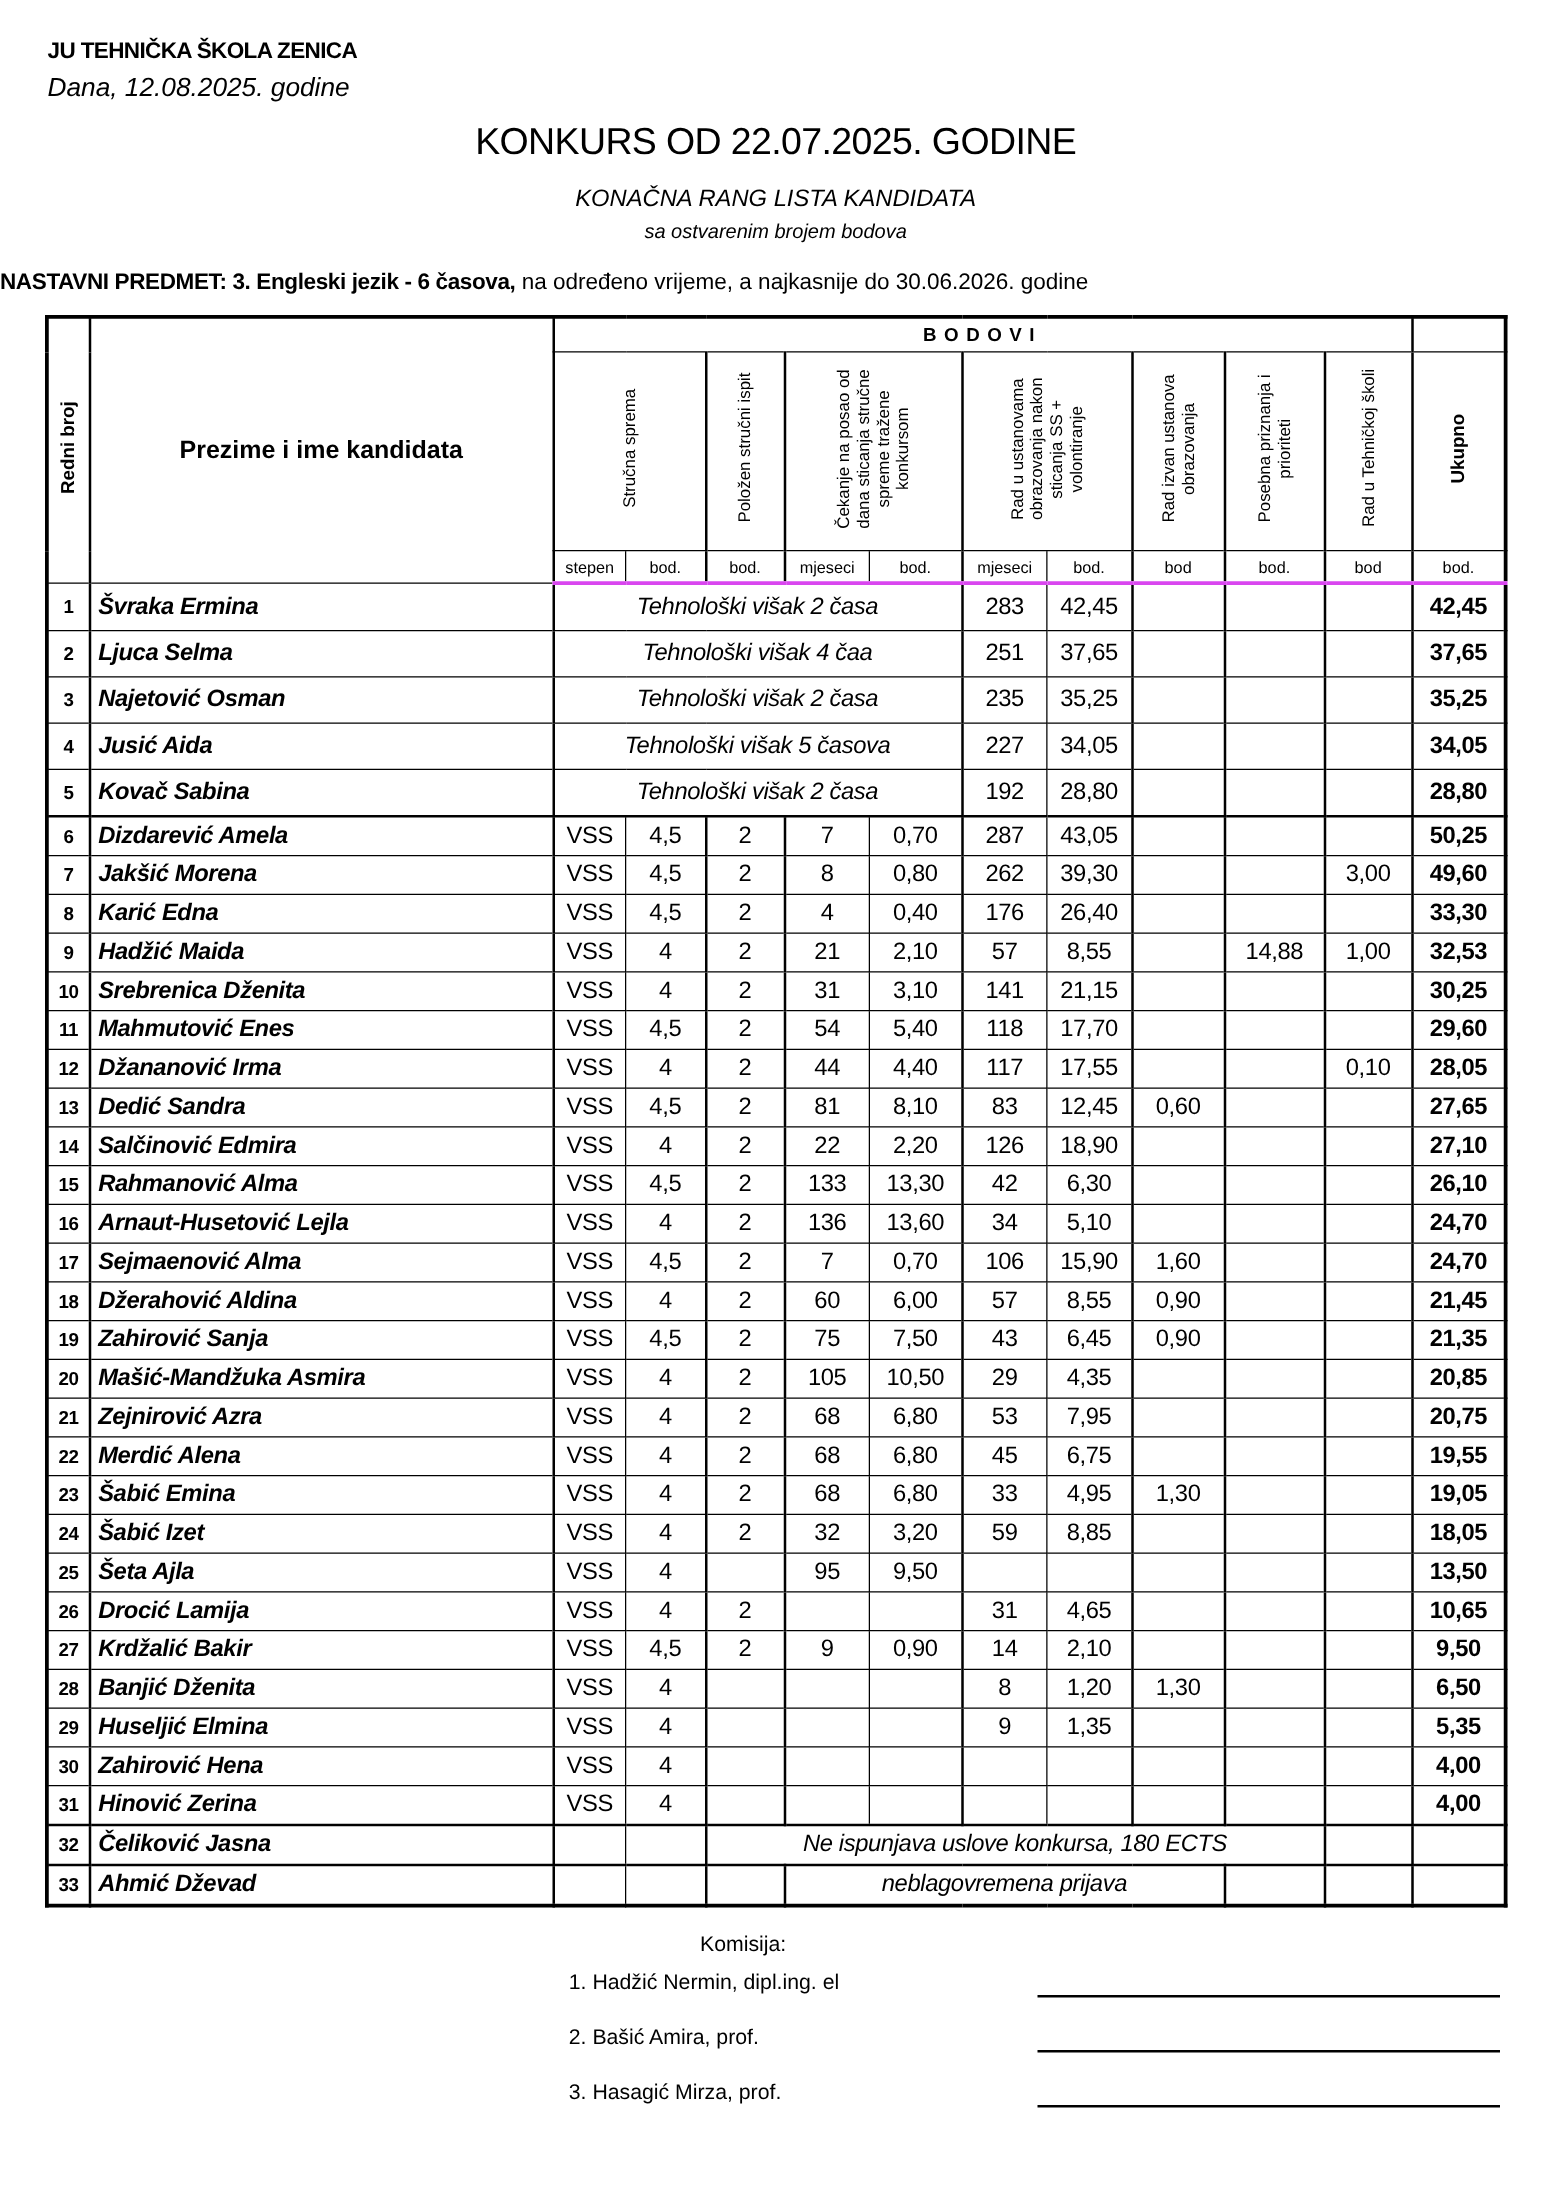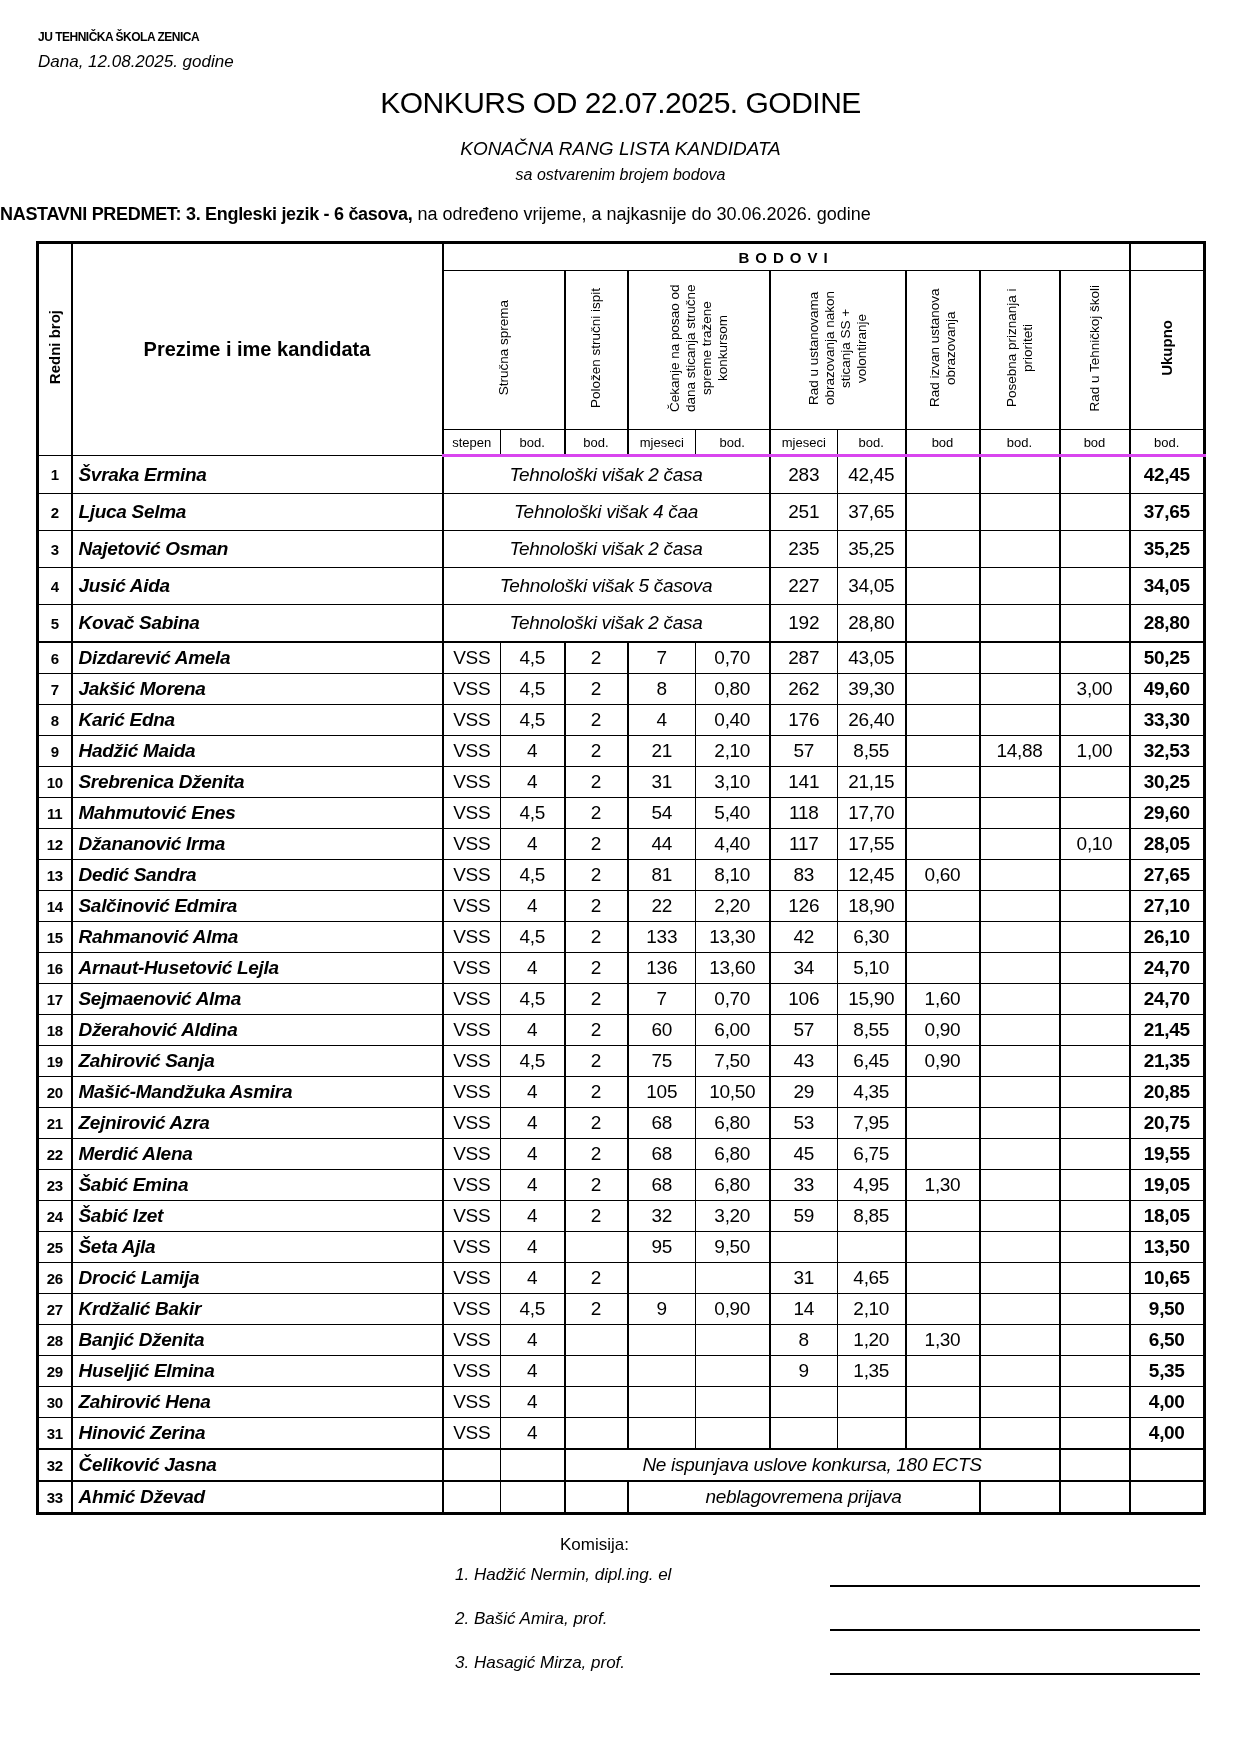--- a/index.html
+++ b/index.html
@@ -1,19 +1,19 @@
 <!DOCTYPE html>
 <html><head>
 <meta charset="utf-8">
 <style>
   html,body{margin:0;padding:0;background:#fff;color:#000;}
   body{width:1241px;height:1755px;font-family:"Liberation Sans",sans-serif;position:relative;}
   .page{padding-top:30px;}
-  .school{margin-left:38px;font-size:12px;font-weight:bold;letter-spacing:-0.5px;}
-  .dateline{margin-left:38px;margin-top:8px;font-size:17px;font-style:italic;}
+  .school{margin-left:38px;font-size:18px;font-weight:bold;letter-spacing:-0.5px;}
+  .dateline{margin-left:38px;margin-top:8px;font-size:21px;font-style:italic;}
   .title{text-align:center;margin-top:14px;font-size:30px;font-weight:normal;letter-spacing:-0.5px;}
   .sub1{text-align:center;margin-top:18px;font-size:19px;font-style:italic;}
   .sub2{text-align:center;margin-top:6px;font-size:16px;font-style:italic;}
   .subject{text-align:left;margin-top:20px;font-size:18px;}
   .subject b{letter-spacing:-0.3px;}
 
   table{border-collapse:collapse;table-layout:fixed;width:1167px;margin:16px 0 0 36px;border:3px solid #000;}
   th,td{border:1px solid #000;overflow:hidden;padding:0;}
   .bR{border-right-width:2.5px !important;}
   .corner-rb{border-right-width:2px;}
@@ -27,21 +27,21 @@
   .units-row th{height:24px;font-size:13px;font-weight:normal;text-align:center;border-bottom:3px solid #d946ef;}
   tbody td{height:30px;font-size:19px;text-align:center;letter-spacing:-0.3px;vertical-align:middle;}
   tr.tall td{height:36px;}
   tr.hb td{border-bottom-width:2.5px;}
   .name-cell{text-align:left;font-weight:bold;font-style:italic;padding-left:6px;font-size:19px;}
   .span-cell{font-style:italic;}
   .uk{font-weight:bold;}
 
   .footer{margin-top:20px;}
   .komisija{margin-left:560px;font-size:17px;}
-  .member-row{display:flex;margin-left:455px;height:44px;align-items:flex-start;font-style:italic;}
+  .member-row{display:flex;margin-left:455px;height:44px;align-items:flex-start;}
   .member{width:375px;font-size:17px;padding-top:10px;}
   .sig-line{width:370px;height:30px;border-bottom:2.5px solid #000;}
 </style>
 </head>
 <body>
 
 <div class="page">
 
   <div class="school">JU TEHNIČKA ŠKOLA ZENICA</div>
   <div class="dateline">Dana, 12.08.2025. godine</div>

